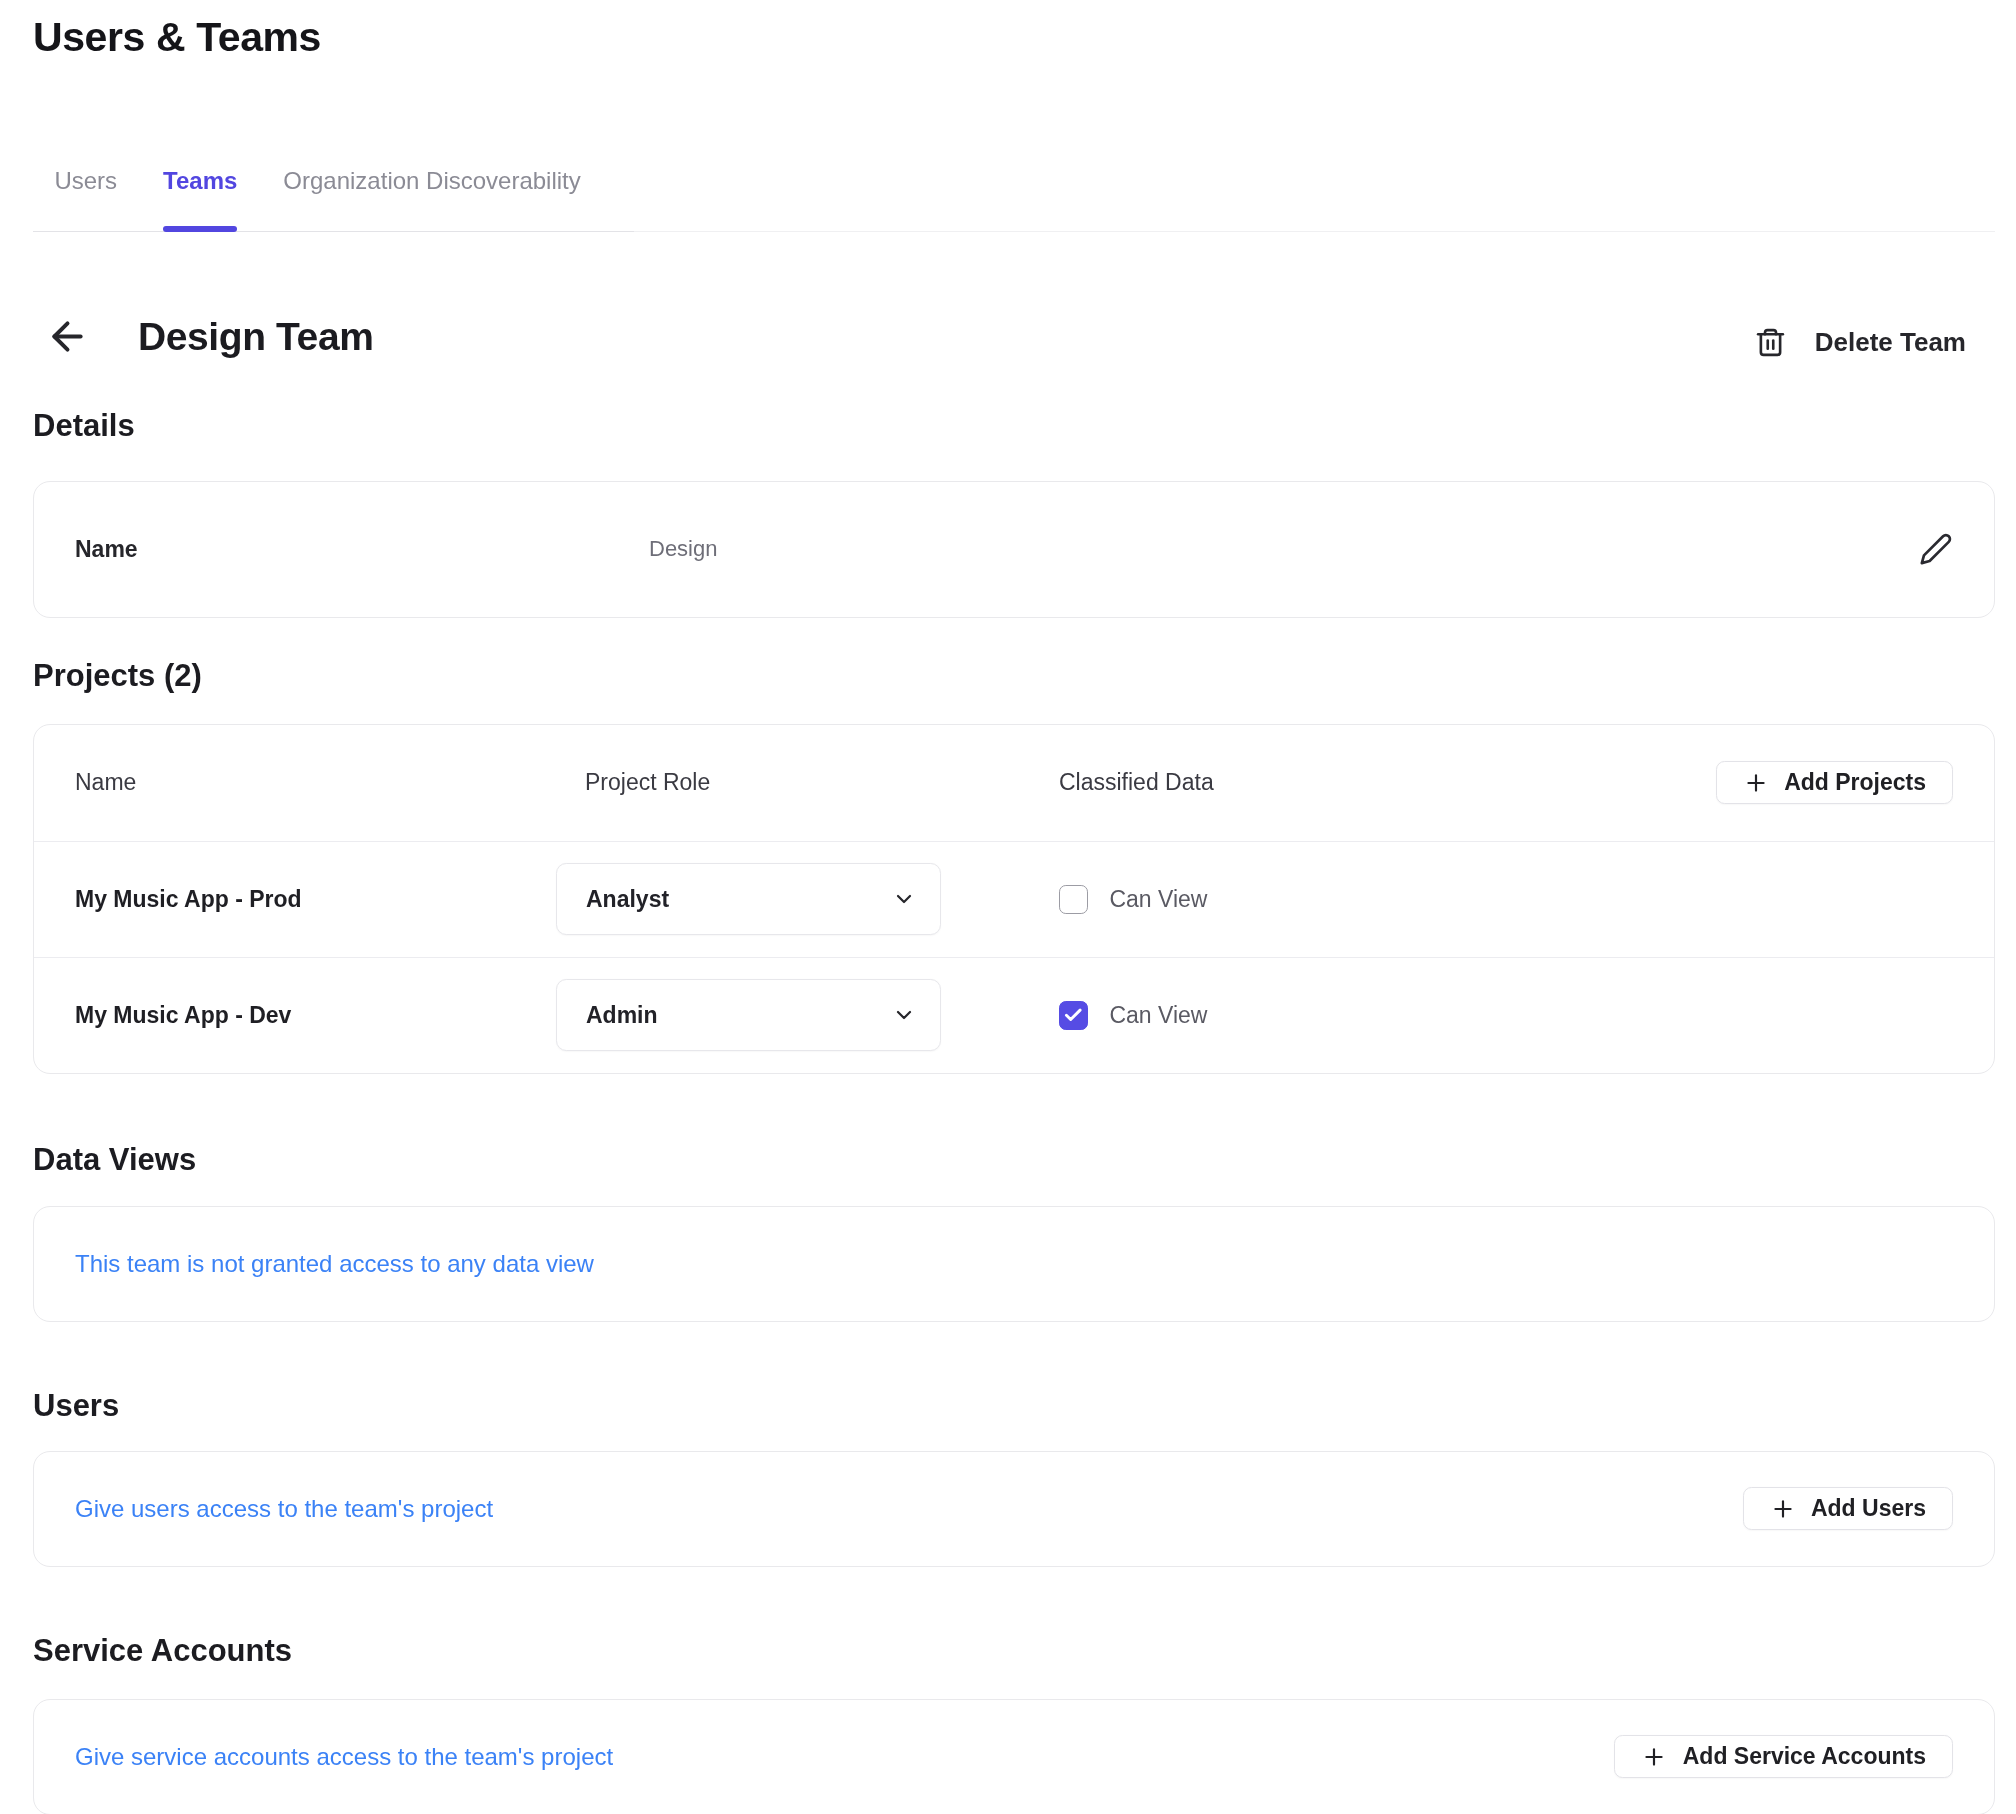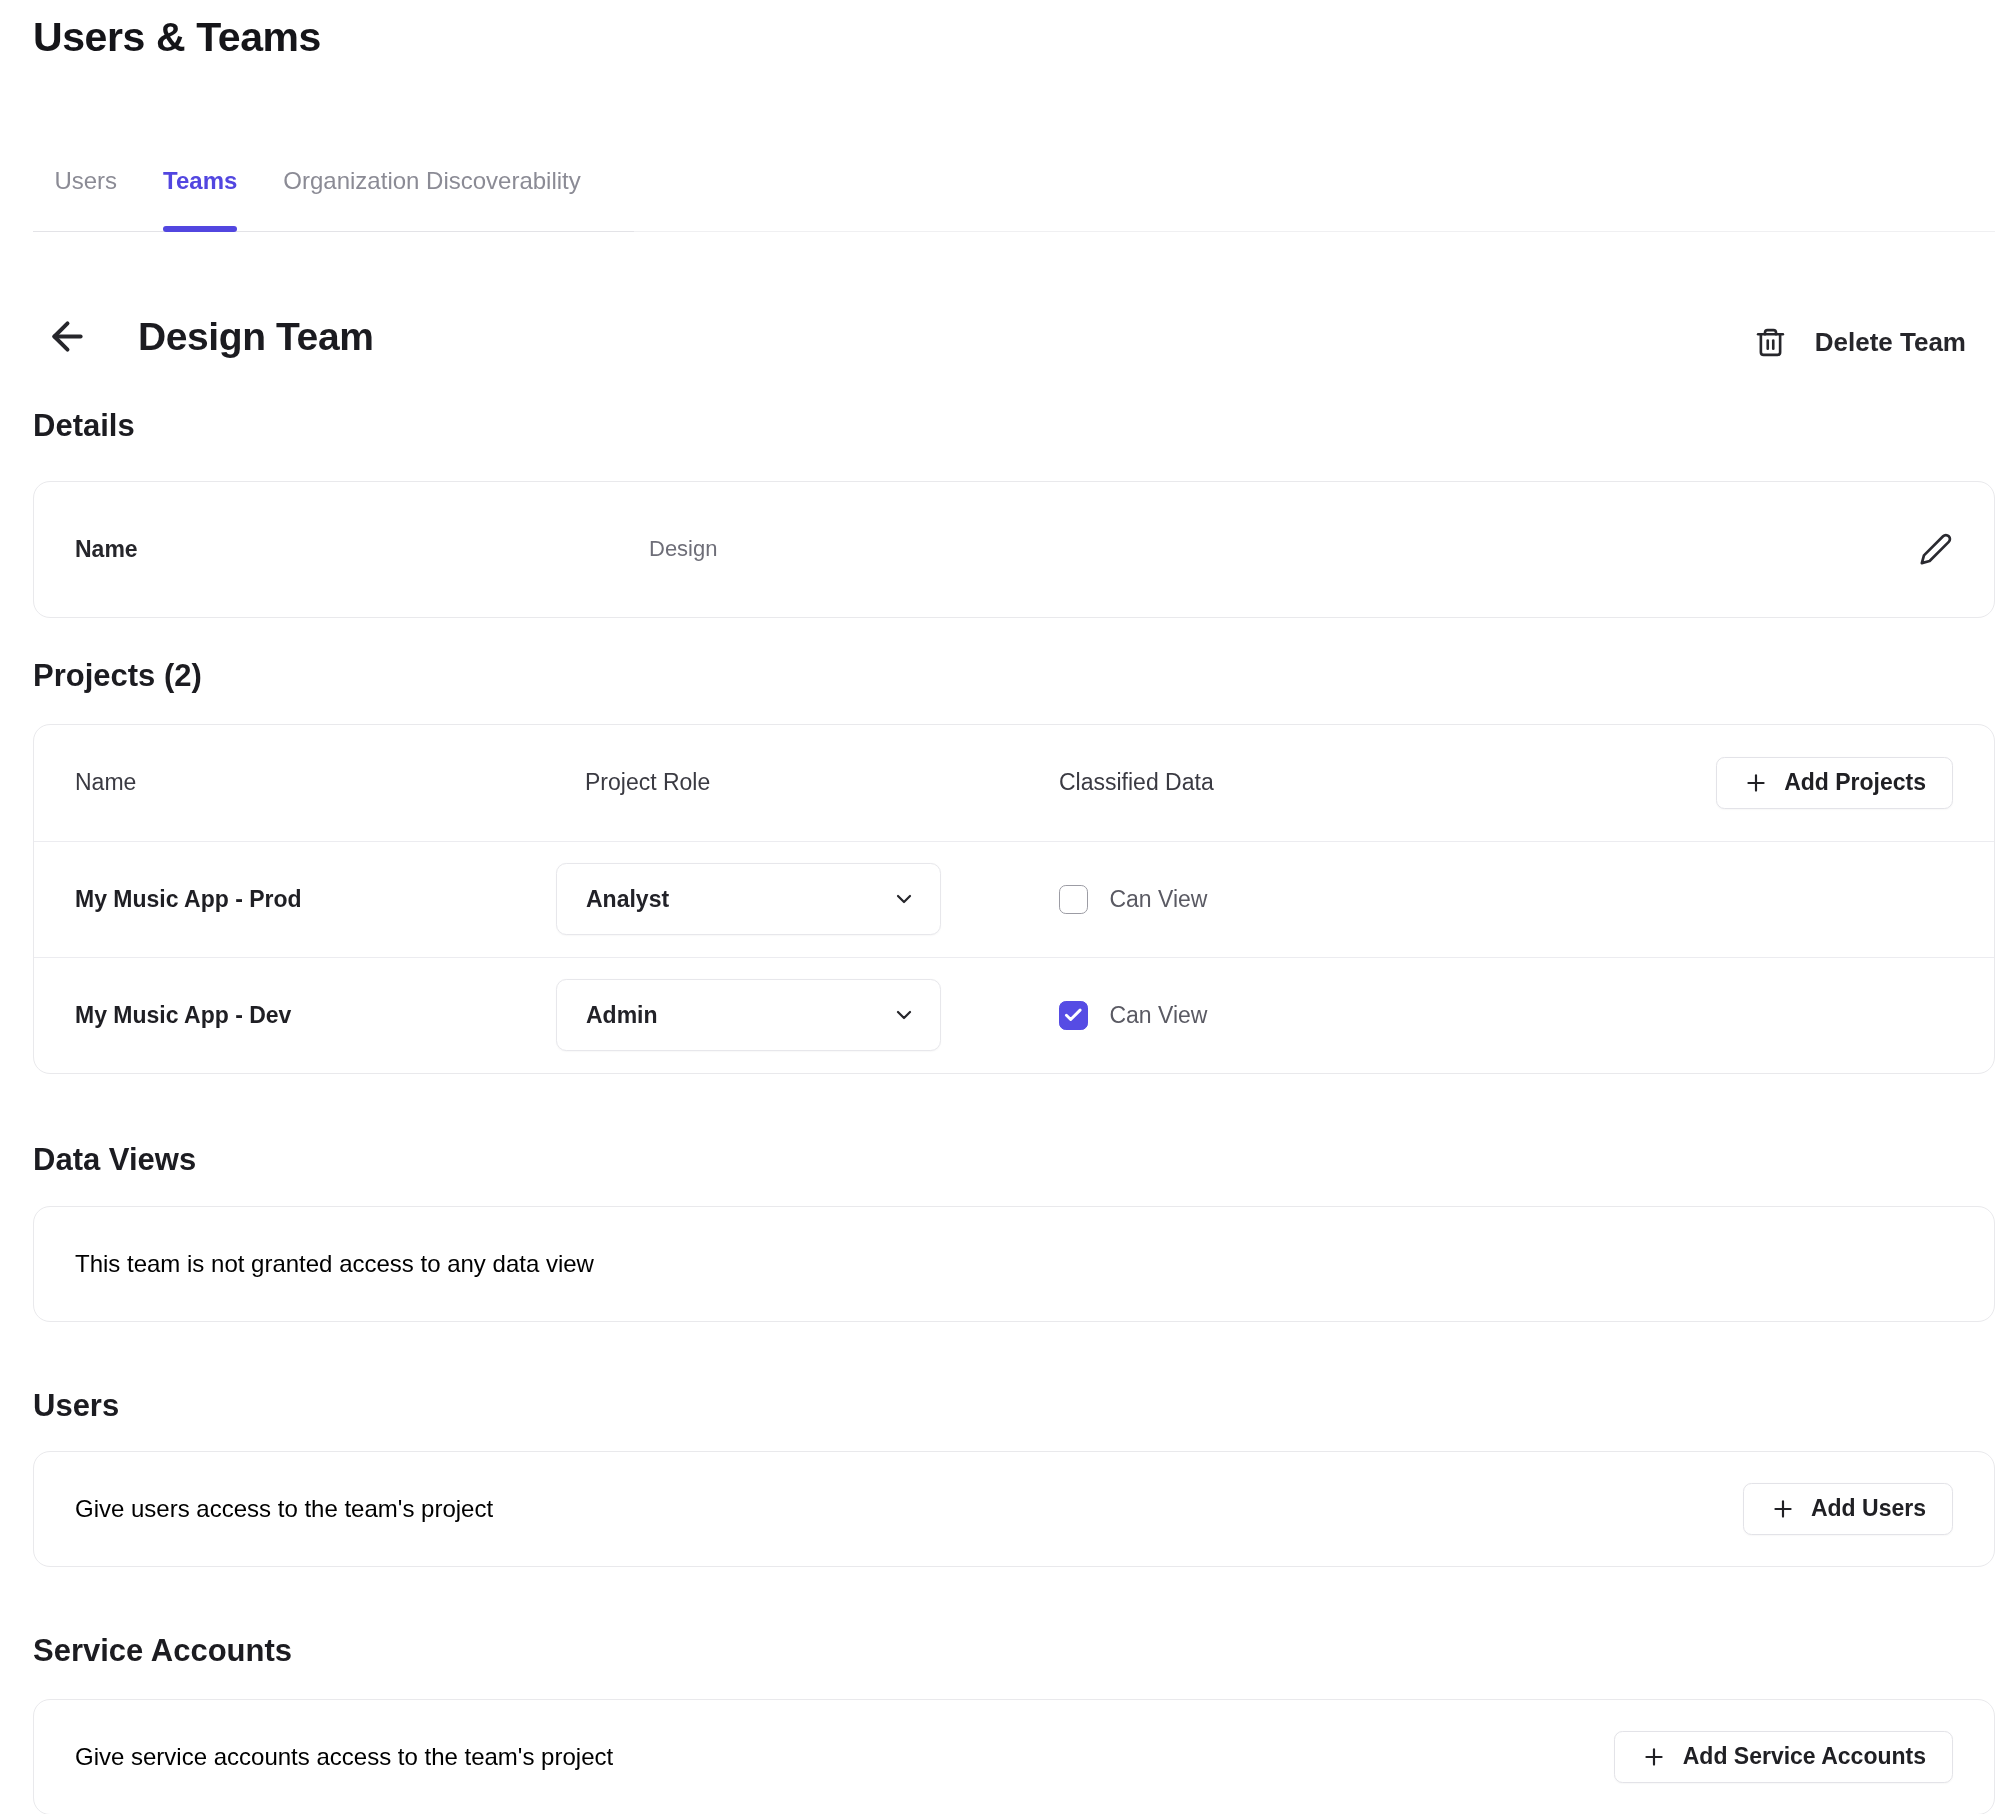--- a/index.html
+++ b/index.html
@@ -41,34 +41,34 @@
   .projects-card { margin-top:29px; }
   .prow { display:flex; align-items:center; height:116px; padding:0 41px; }
   .prow + .prow { border-top:1.3px solid #ececf0; }
   .col-name { width:481px; }
   .col-role { width:503px; }
   .col-classified { flex:1; display:flex; align-items:center; }
   .th { font-size:23px; font-weight:400; color:#3a3a42; }
   .th-role { padding-left:29px; }
   .row-name { font-size:23px; font-weight:600; color:#1f1f24; }
 
-  .add-btn { margin-left:auto; display:flex; align-items:center; gap:15.4px; height:52px; padding:0 26px; border:1.3px solid #e3e3e8; border-radius:8.6px; background:#fff; cursor:pointer; font-family:inherit; font-size:23px; font-weight:600; color:#202024; box-shadow:0 0.9px 1.7px rgba(0,0,0,0.03); }
+  .add-btn { margin-left:auto; display:flex; align-items:center; gap:15.4px; height:43px; padding:0 26px; border:1.3px solid #e3e3e8; border-radius:8.6px; background:#fff; cursor:pointer; font-family:inherit; font-size:23px; font-weight:600; color:#202024; box-shadow:0 0.9px 1.7px rgba(0,0,0,0.03); }
 
   .select { width:385px; height:72px; border:1.3px solid #e7e7eb; border-radius:10.3px; background:#fff; display:flex; align-items:center; padding:0 24px 0 29px; cursor:pointer; box-shadow:0 0.9px 1.7px rgba(0,0,0,0.03); }
   .select-value { font-size:23px; font-weight:600; color:#222228; }
   .select .chev { margin-left:auto; color:#26262b; display:flex; }
 
   .checkbox { width:29px; height:29px; border:1.7px solid #9c9ca4; border-radius:6.8px; background:#fff; cursor:pointer; display:flex; align-items:center; justify-content:center; flex:none; }
   .checkbox .check { display:none; color:#fff; }
   .checkbox.checked { background:var(--checkbox,#564CE4); border-color:var(--checkbox,#564CE4); }
   .checkbox.checked .check { display:block; }
   .checkbox-label { margin-left:21.4px; font-size:23px; font-weight:500; color:#5a5a63; }
 
   .empty-card { margin-top:27px; height:116px; display:flex; align-items:center; padding:0 41px; }
-  .empty-text { font-size:24px; color:#000000; }
+  .empty-text { font-size:24px; color:#3b82f6; }
   .users-card { margin-top:26px;justify-content:space-between; }
   .service-card { margin-top:29px; }
 
   svg { display:block; }
 </style>
 </head>
 <body>
 
 <div class="page">
 

